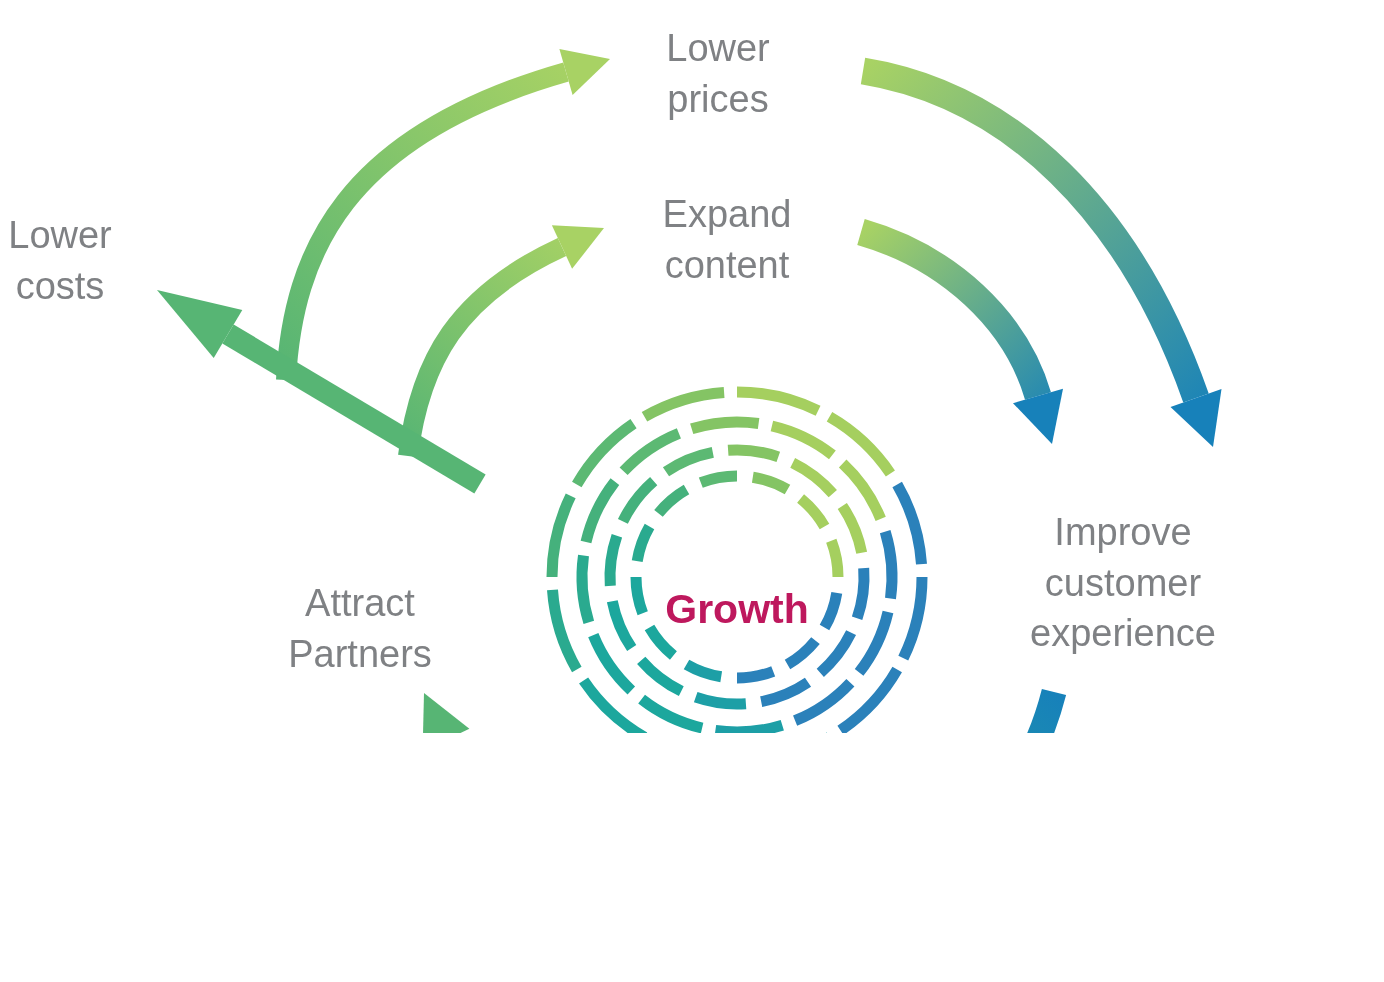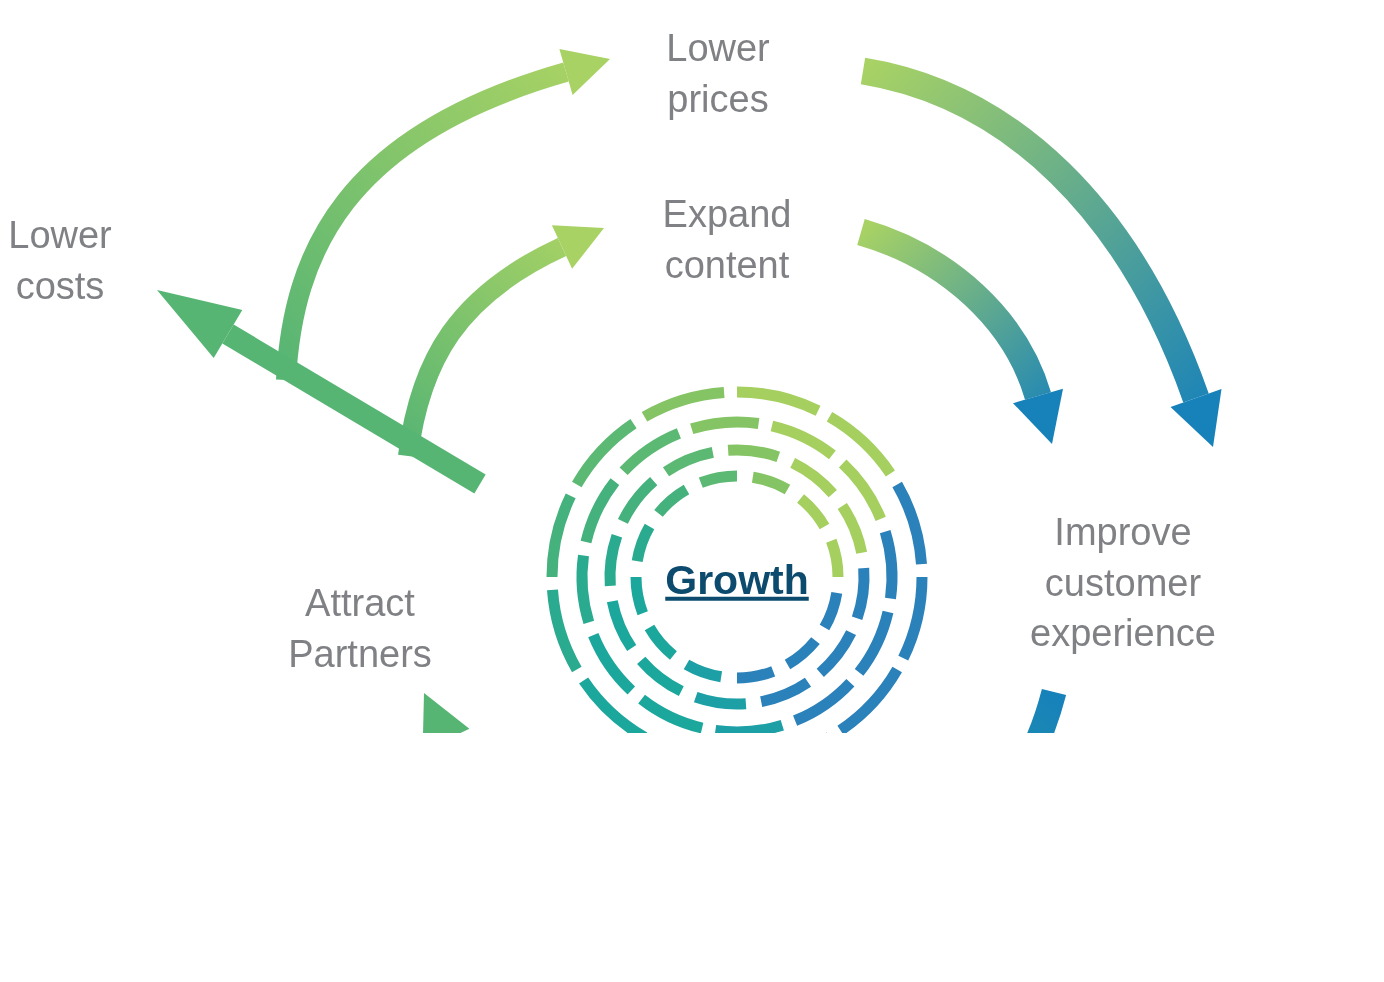--- a/index.html
+++ b/index.html
@@ -21,26 +21,25 @@
     white-space: pre-line;
     text-align: center;
   }
   #lbl-lower-prices   { left: 718px;  top: 74px;  }
   #lbl-expand-content { left: 727px;  top: 240px; }
   #lbl-lower-costs    { left: 60px;   top: 261px; }
   #lbl-attract-partners { left: 360px; top: 587px; margin-top: 42px; }
   #lbl-improve        { left: 1080px; top: 583px; margin-left: 43px; }
   #lbl-drive-volume   { left: 731px;  top: 924px; }
   #lbl-growth {
-    left: 737px; top: 580px;
+    left: 737px; top: 609px;
     font-size: 41px;
     font-weight: bold;
-    color: #0c4a6e;
+    color: #be185d;
     white-space: nowrap;
-    text-decoration: underline;
   }
 </style>
 </head>
 <body>
 
 <div class="stage">
 
   <svg width="1384" height="982" viewBox="0 0 1384 982">
     <defs>
       <linearGradient id="gBranchA" gradientUnits="userSpaceOnUse" x1="286" y1="375" x2="580" y2="70">

